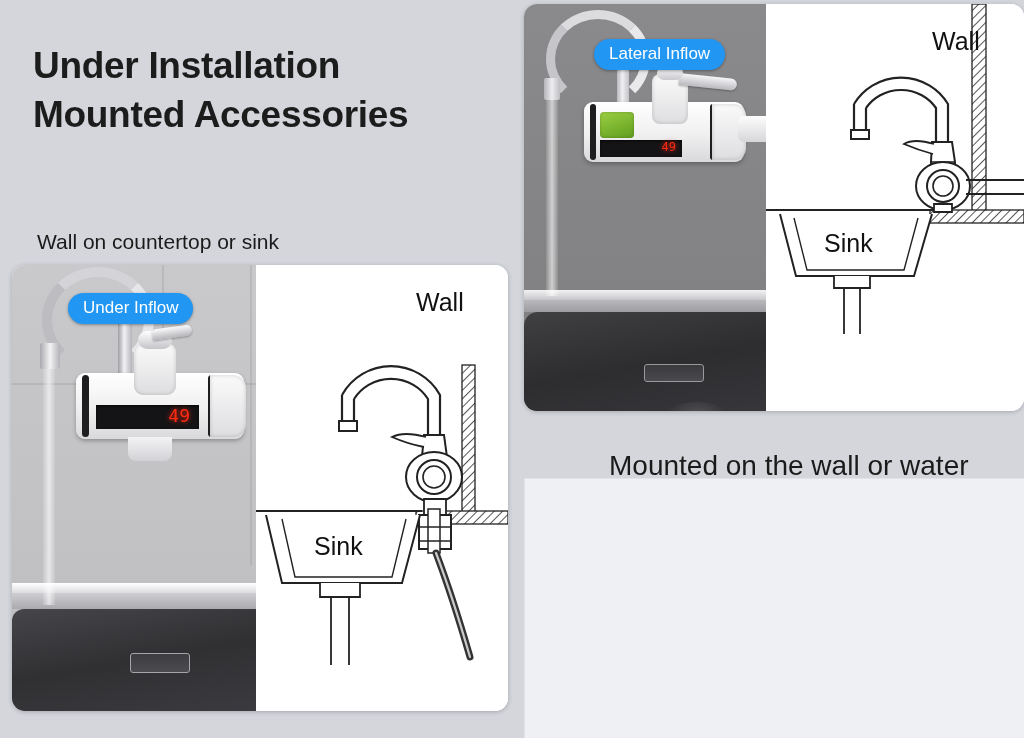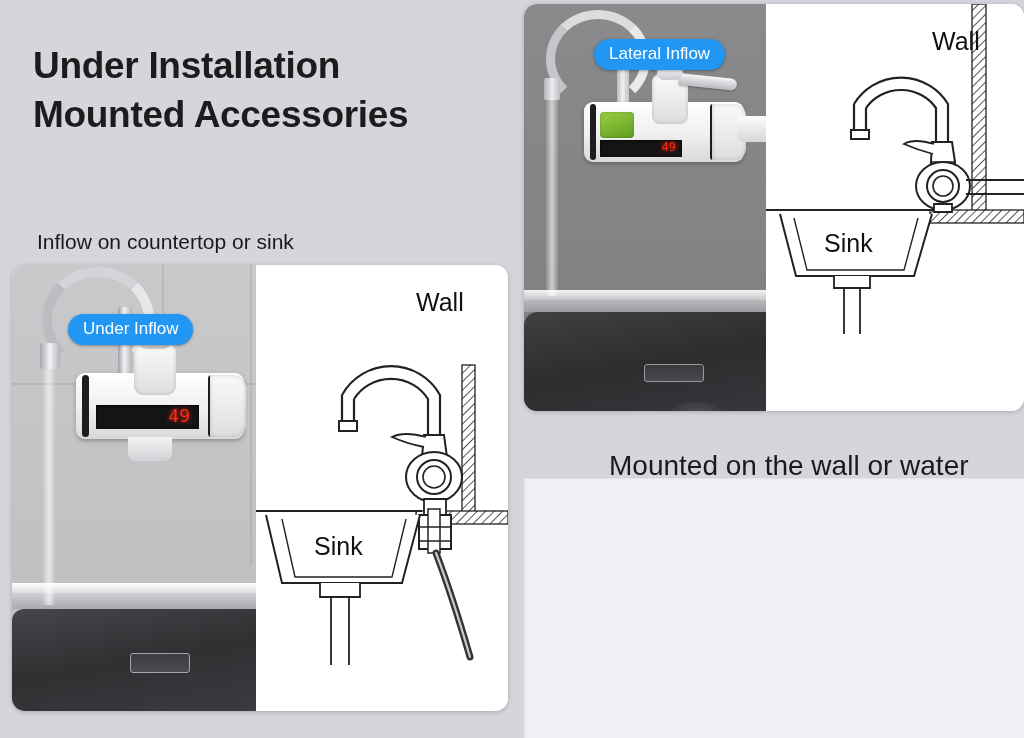--- a/index.html
+++ b/index.html
@@ -57,21 +57,21 @@
   
   .badge{
     position:absolute;z-index:6;
     background:#2196f3;color:#fff;
     border-radius:999px;
     padding:5px 15px 6px;
     font-size:17px;white-space:nowrap;
     box-shadow:0 1px 3px rgba(0,0,0,.35);
   }
   .badge-top{left:70px;top:35px;}
-  .badge-bottom{left:56px;top:49px;}
+  .badge-bottom{left:56px;top:28px;}
 
   
   .tilegrid{position:absolute;inset:0;opacity:.55;}
   .tilegrid i{position:absolute;background:rgba(150,150,155,.55);}
 
   .counter{position:absolute;left:0;right:0;}
   .sinkbox{position:absolute;left:0;right:0;}
 
   .waterfall{position:absolute;width:12px;
     background:linear-gradient(90deg,rgba(255,255,255,.10),rgba(255,255,255,.62),rgba(255,255,255,.10));
@@ -99,21 +99,21 @@
 </head>
 <body>
 
 <div class="stage">
 
   <div class="headline">
     <span>Under Installation</span>
     <span class="l2">Mounted Accessories</span>
   </div>
 
-  <div class="caption-left">Inflow on countertop or sink</div>
+  <div class="caption-left">Wall on countertop or sink</div>
 
   <div class="caption-bottom">Mounted on the wall or water pipe</div>
 
   <div class="panel panel-top">
 
     <div class="badge badge-top">Lateral Inflow</div>
 
     <div class="photo photo-top">
 
       <div class="counter" style="top:286px;height:10px;background:linear-gradient(180deg,#f2f2f3,#c7c7ca);"></div>

